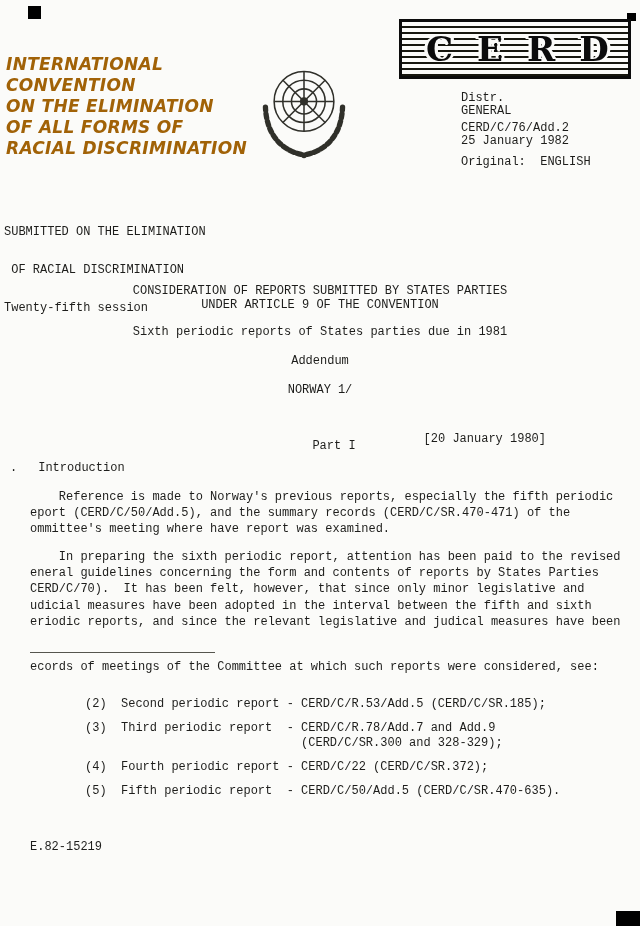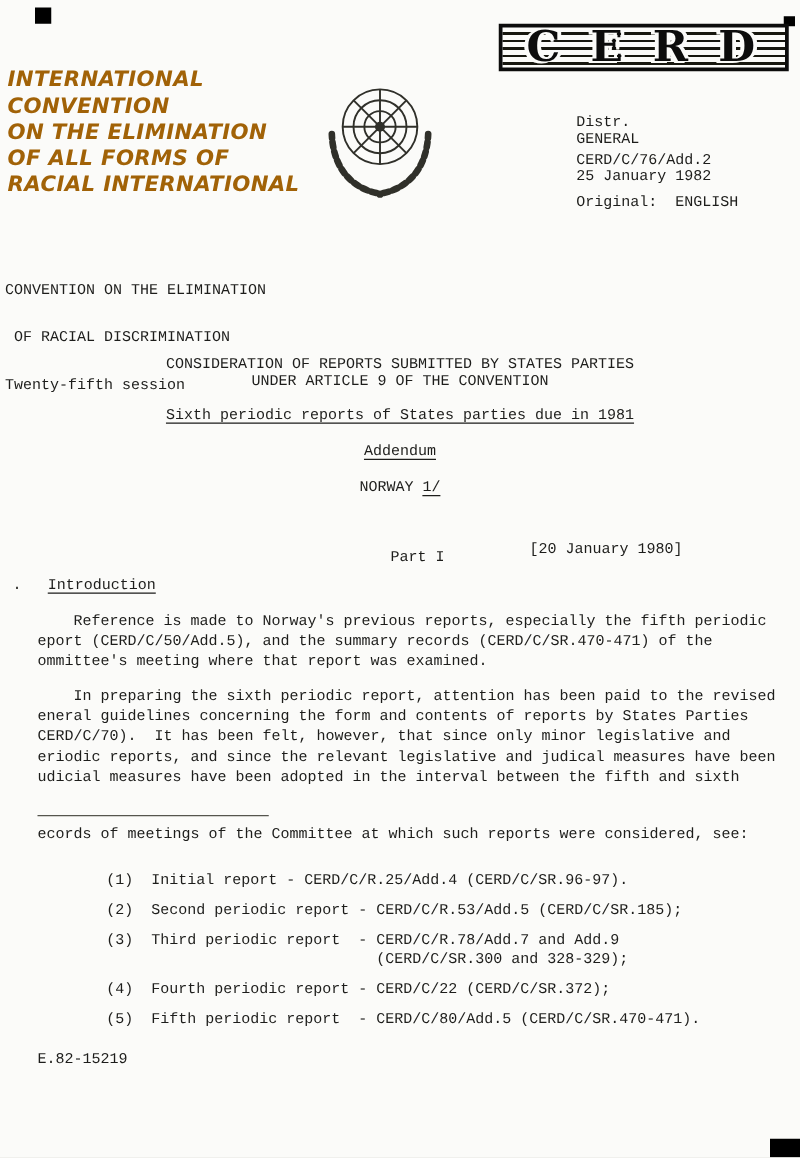--- a/index.html
+++ b/index.html
@@ -5,33 +5,33 @@
   * { margin:0; padding:0; box-sizing:border-box; }
   html,body { background:#e8e8e4; }
   .page {
     position:relative; width:640px; height:926px; margin:0 auto;
     background:#fbfbf9; overflow:hidden;
     font-family:"Liberation Mono","DejaVu Sans Mono",monospace;
     font-size:12px; color:#1d1d1b;
   }
   .pre { white-space:pre; }
   .center { position:absolute; left:0; width:640px; text-align:center; }
-  .u { text-decoration:underline; text-underline-offset:3px; }
+  .u { text-underline-offset:3px; }
 
   
   .sq-tl { position:absolute; left:28px; top:6px; width:13px; height:13px; background:#000; }
   .sq-tr { position:absolute; left:627px; top:13px; width:9px; height:8px; background:#000; }
   .sq-br { position:absolute; left:616px; top:911px; width:24px; height:15px; background:#000; }
 
   
   .cerd-box {
-    position:absolute; left:399px; top:19px; width:232px; height:38px;
+    position:absolute; left:399px; top:19px; width:232px; height:60px;
     border:3px solid #0c0c0c;
     background:repeating-linear-gradient(to bottom, #fbfbf9 0 4px, #17170f 4px 6px);
-    display:flex; align-items:center; justify-content:flex-end;
+    display:flex; align-items:center; justify-content:flex-start;
   }
   .cerd-letters {
     font-family:"DejaVu Serif","Liberation Serif",serif; font-weight:bold;
     font-size:34px; line-height:1; letter-spacing:24px; padding-left:24px;
     color:#0c0c0c;
     text-shadow:-3px 0 0 #fbfbf9, 3px 0 0 #fbfbf9, -3px 1px 0 #fbfbf9, 3px -1px 0 #fbfbf9;
   }
 
   
   .conv-title {
@@ -82,21 +82,21 @@
 
   <div class="cerd-box">
     <span class="cerd-letters">CERD</span>
   </div>
 
   <div class="conv-title">
     <div>INTERNATIONAL</div>
     <div>CONVENTION</div>
     <div>ON THE ELIMINATION</div>
     <div>OF ALL FORMS OF</div>
-    <div>RACIAL INTERNATIONAL</div>
+    <div>RACIAL DISCRIMINATION</div>
   </div>
 
   <svg class="emblem" width="106" height="112" viewBox="0 0 110 114" aria-hidden="true">
     <g fill="none" stroke="#30302a" stroke-width="1.6">
       <circle cx="55" cy="46" r="31"></circle>
       <circle cx="55" cy="46" r="22"></circle>
       <circle cx="55" cy="46" r="13"></circle>
       <line x1="55" y1="15" x2="55" y2="77"></line>
       <line x1="24" y1="46" x2="86" y2="46"></line>
       <line x1="33.1" y1="24.1" x2="76.9" y2="67.9"></line>
@@ -112,21 +112,21 @@
 
   <div class="distr">
     <div>Distr.</div>
     <div>GENERAL</div>
     <div class="gap4">CERD/C/76/Add.2</div>
     <div>25 January 1982</div>
     <div class="gap8 pre">Original:  ENGLISH</div>
   </div>
 
   <div class="committee pre">
-    <div>CONVENTION ON THE ELIMINATION</div>
+    <div>SUBMITTED ON THE ELIMINATION</div>
     <div> OF RACIAL DISCRIMINATION</div>
     <div>Twenty-fifth session</div>
   </div>
 
   <div class="center heading">
     <div>CONSIDERATION OF REPORTS SUBMITTED BY STATES PARTIES</div>
     <div>UNDER ARTICLE 9 OF THE CONVENTION</div>
   </div>
 
   <div class="center subject-line">
@@ -145,41 +145,40 @@
 
   <div class="center part-line">Part I</div>
 
   <div class="intro-line">
     <span>.</span><span class="u title">Introduction</span>
   </div>
 
   <div class="para1">
     <div class="pre">    Reference is made to Norway's previous reports, especially the fifth periodic</div>
     <div class="pre">eport (CERD/C/50/Add.5), and the summary records (CERD/C/SR.470-471) of the</div>
-    <div class="pre">ommittee's meeting where that report was examined.</div>
+    <div class="pre">ommittee's meeting where have report was examined.</div>
   </div>
 
   <div class="para2">
     <div class="pre">    In preparing the sixth periodic report, attention has been paid to the revised</div>
     <div class="pre">eneral guidelines concerning the form and contents of reports by States Parties</div>
     <div class="pre">CERD/C/70).  It has been felt, however, that since only minor legislative and</div>
+    <div class="pre">udicial measures have been adopted in the interval between the fifth and sixth</div>
     <div class="pre">eriodic reports, and since the relevant legislative and judical measures have been</div>
-    <div class="pre">udicial measures have been adopted in the interval between the fifth and sixth</div>
   </div>
 
   <div class="fn-rule"></div>
 
   <div class="fn-intro">
     <div class="pre">ecords of meetings of the Committee at which such reports were considered, see:</div>
   </div>
 
   <div class="fn-list">
-    <div class="pre gap">(1)  Initial report - CERD/C/R.25/Add.4 (CERD/C/SR.96-97).</div>
     <div class="pre gap">(2)  Second periodic report - CERD/C/R.53/Add.5 (CERD/C/SR.185);</div>
     <div class="pre">(3)  Third periodic report  - CERD/C/R.78/Add.7 and Add.9</div>
     <div class="pre gap">                              (CERD/C/SR.300 and 328-329);</div>
     <div class="pre gap">(4)  Fourth periodic report - CERD/C/22 (CERD/C/SR.372);</div>
-    <div class="pre">(5)  Fifth periodic report  - CERD/C/80/Add.5 (CERD/C/SR.470-471).</div>
+    <div class="pre">(5)  Fifth periodic report  - CERD/C/50/Add.5 (CERD/C/SR.470-635).</div>
   </div>
 
   <div class="footer-code">E.82-15219</div>
 
 </div>
 
 </body></html>

